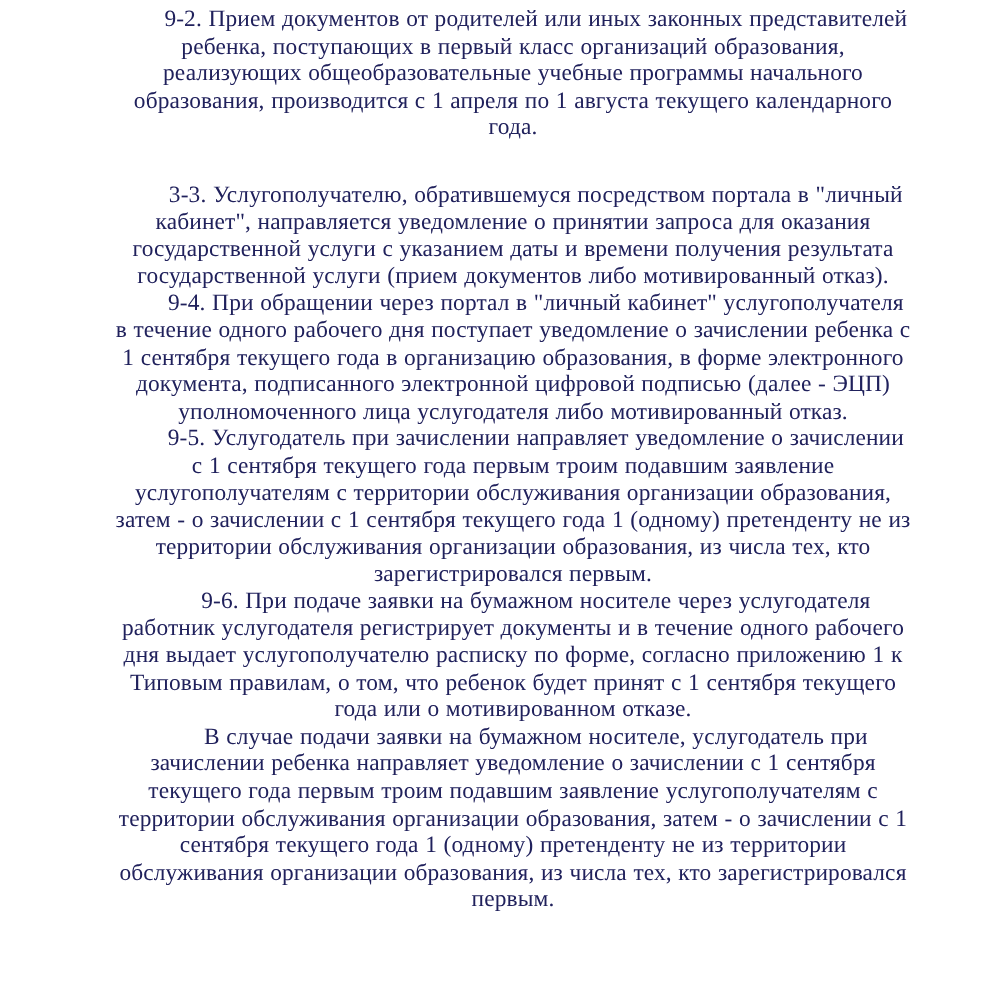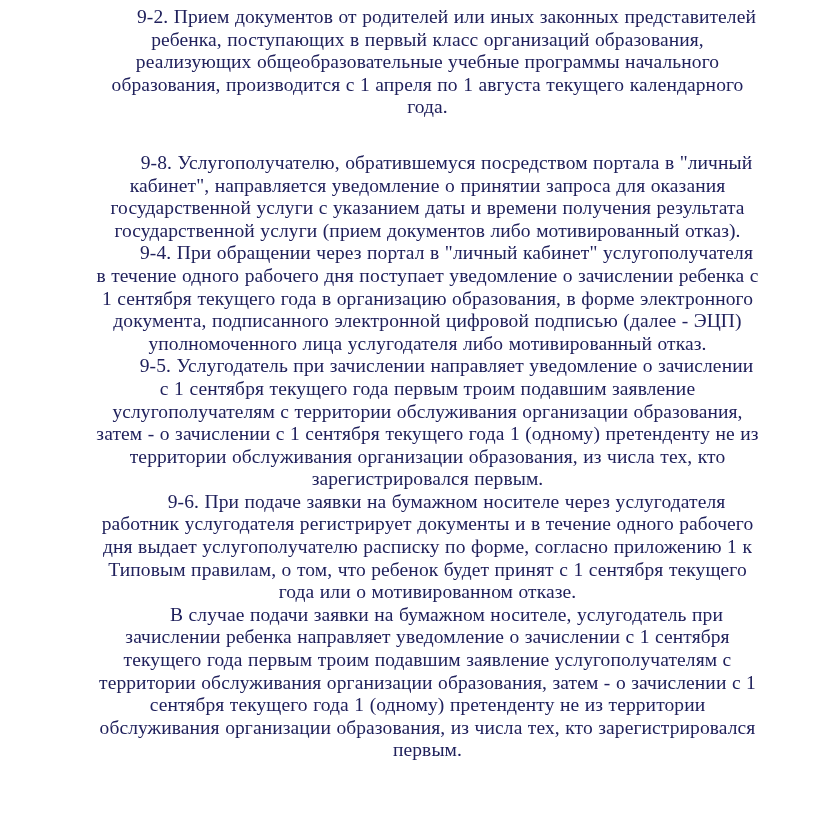--- a/index.html
+++ b/index.html
@@ -36,19 +36,19 @@
   .doc-body p.gap-after {
     margin-bottom: 33px;
   }
 </style>
 </head>
 <body>
 
 <div class="page">
   <div class="doc-body">
     <p class="gap-after">9-2. Прием документов от родителей или иных законных представителей ребенка, поступающих в первый класс организаций образования, реализующих общеобразовательные учебные программы начального образования, производится с 1 апреля по 1 августа текущего календарного года.</p>
-    <p>9-8. Услугополучателю, обратившемуся посредством портала в "личный кабинет", направляется уведомление о принятии запроса для оказания государственной услуги с указанием даты и времени получения результата государственной услуги (прием документов либо мотивированный отказ).</p>
+    <p>3-3. Услугополучателю, обратившемуся посредством портала в "личный кабинет", направляется уведомление о принятии запроса для оказания государственной услуги с указанием даты и времени получения результата государственной услуги (прием документов либо мотивированный отказ).</p>
     <p>9-4. При обращении через портал в "личный кабинет" услугополучателя в течение одного рабочего дня поступает уведомление о зачислении ребенка с 1 сентября текущего года в организацию образования, в форме электронного документа, подписанного электронной цифровой подписью (далее - ЭЦП) уполномоченного лица услугодателя либо мотивированный отказ.</p>
     <p>9-5. Услугодатель при зачислении направляет уведомление о зачислении с 1 сентября текущего года первым троим подавшим заявление услугополучателям с территории обслуживания организации образования, затем - о зачислении с 1 сентября текущего года 1 (одному) претенденту не из территории обслуживания организации образования, из числа тех, кто зарегистрировался первым.</p>
     <p>9-6. При подаче заявки на бумажном носителе через услугодателя работник услугодателя регистрирует документы и в течение одного рабочего дня выдает услугополучателю расписку по форме, согласно приложению 1 к Типовым правилам, о том, что ребенок будет принят с 1 сентября текущего года или о мотивированном отказе.</p>
     <p>В случае подачи заявки на бумажном носителе, услугодатель при зачислении ребенка направляет уведомление о зачислении с 1 сентября текущего года первым троим подавшим заявление услугополучателям с территории обслуживания организации образования, затем - о зачислении с 1 сентября текущего года 1 (одному) претенденту не из территории обслуживания организации образования, из числа тех, кто зарегистрировался первым.</p>
   </div>
 </div>
 
 </body></html>

